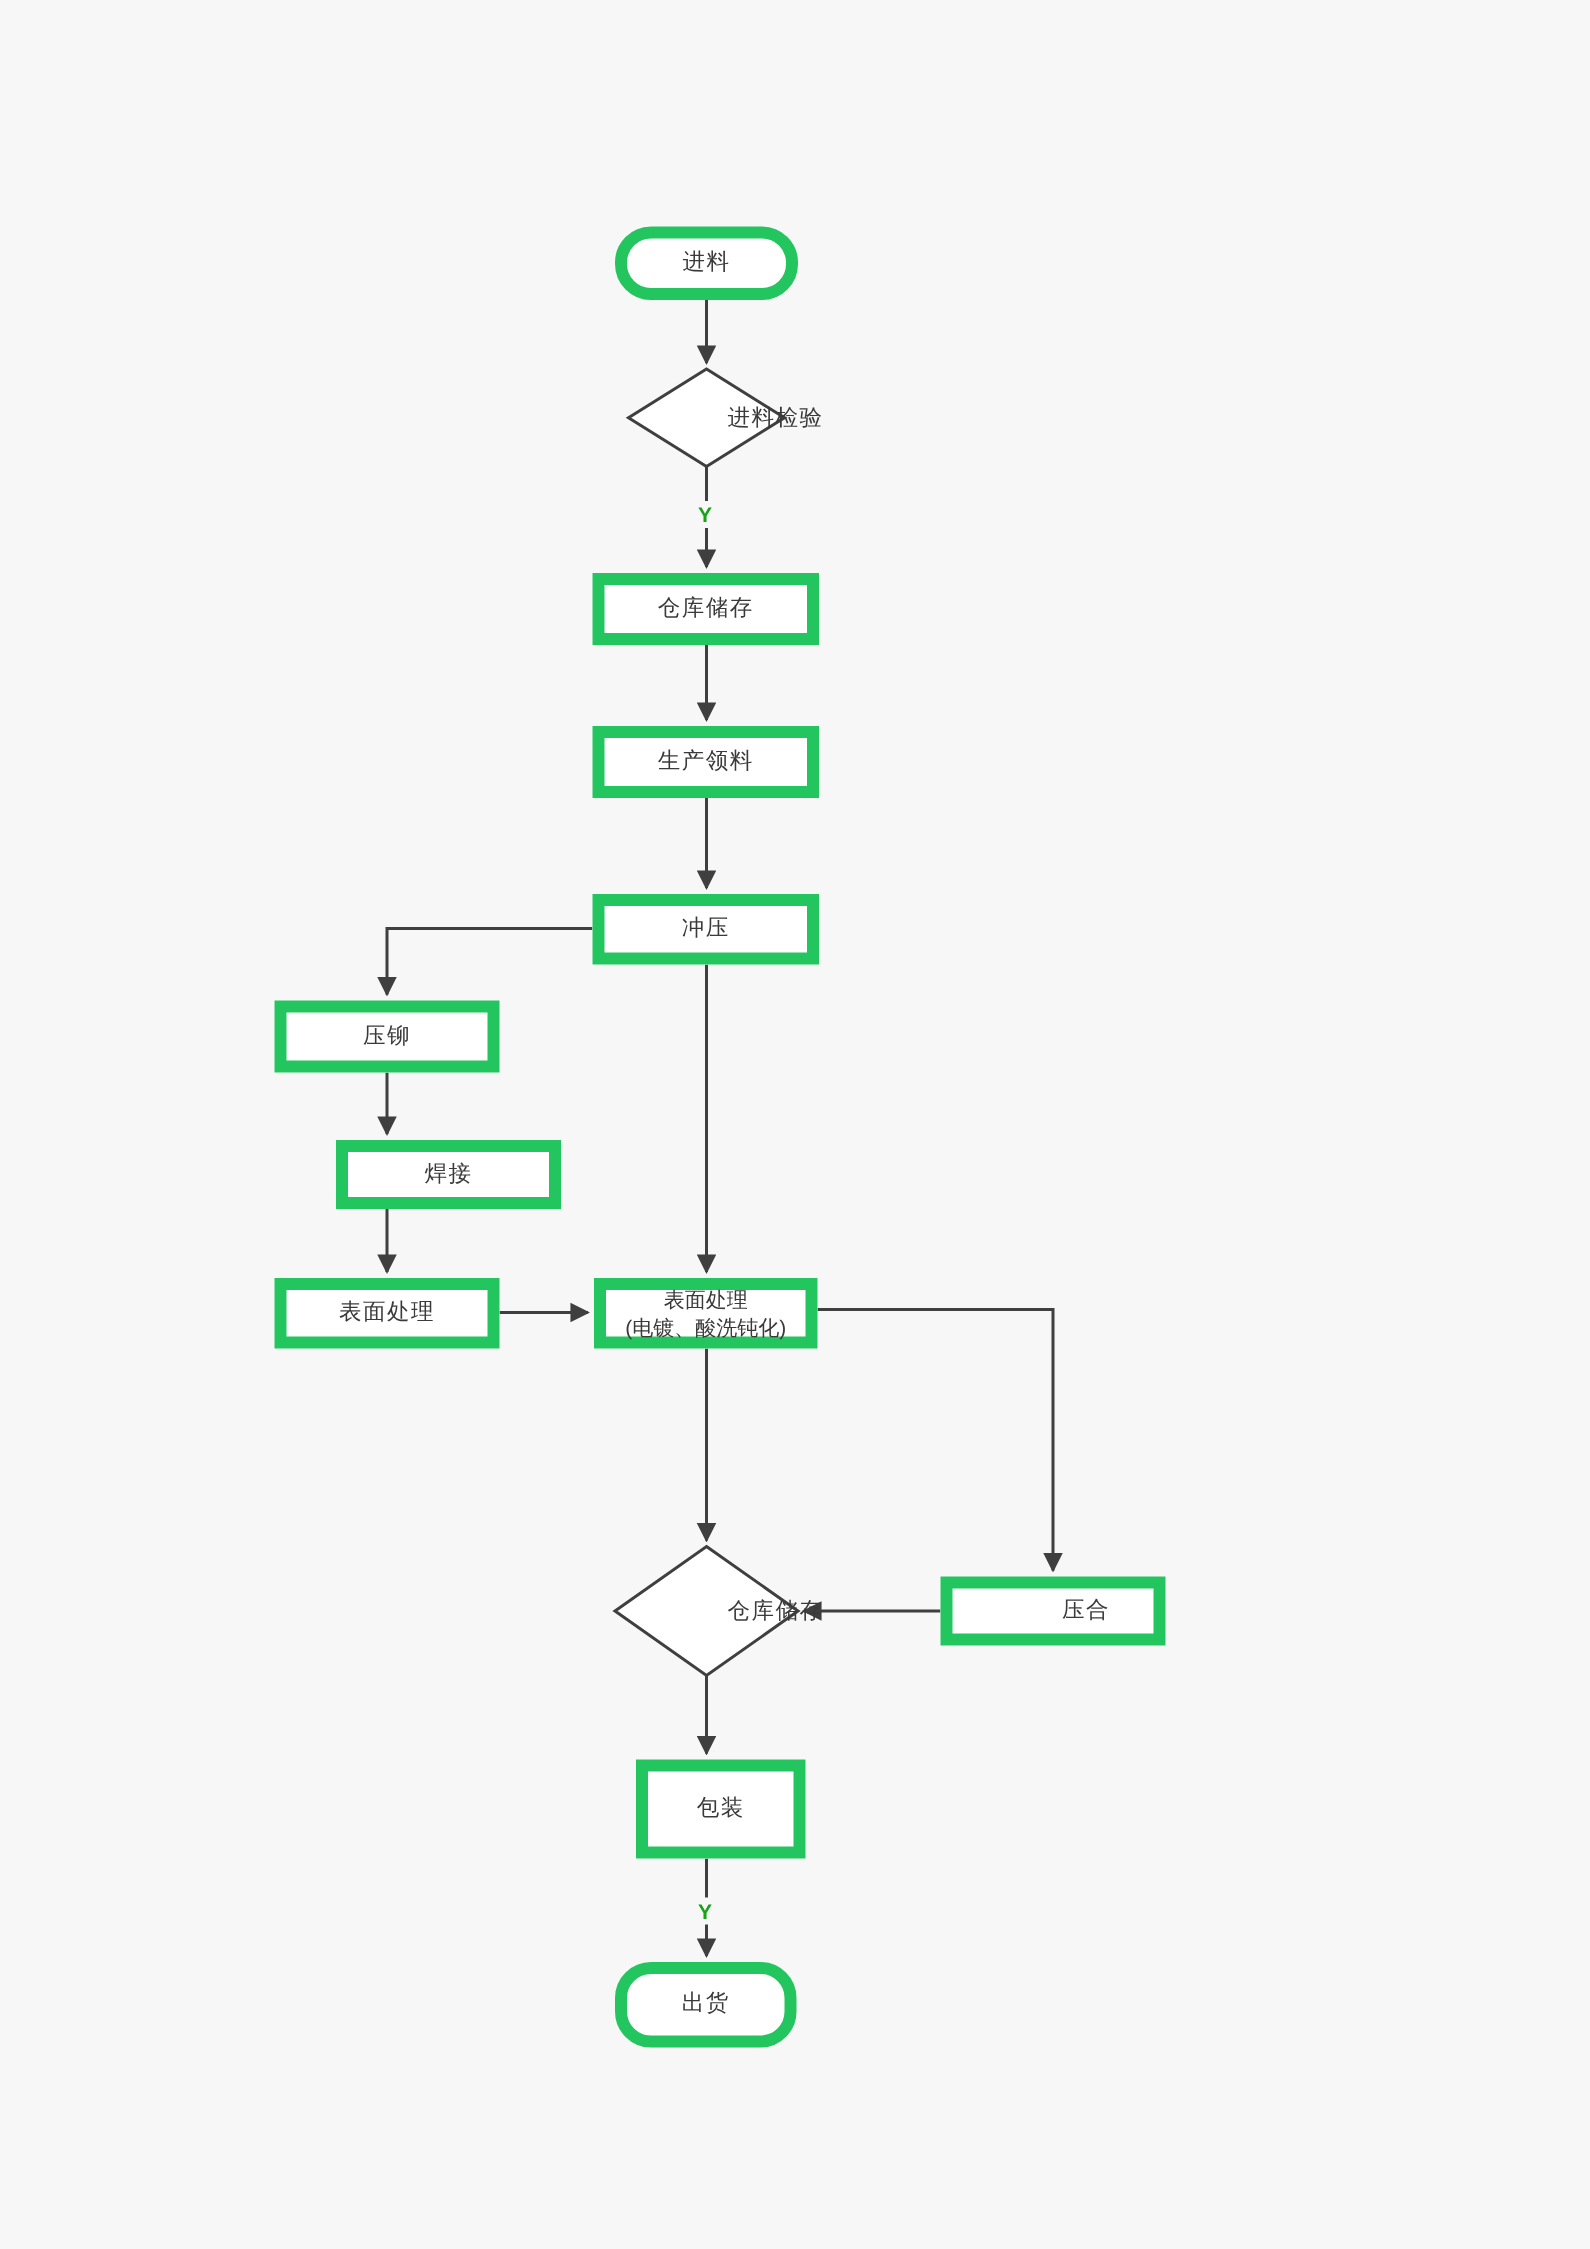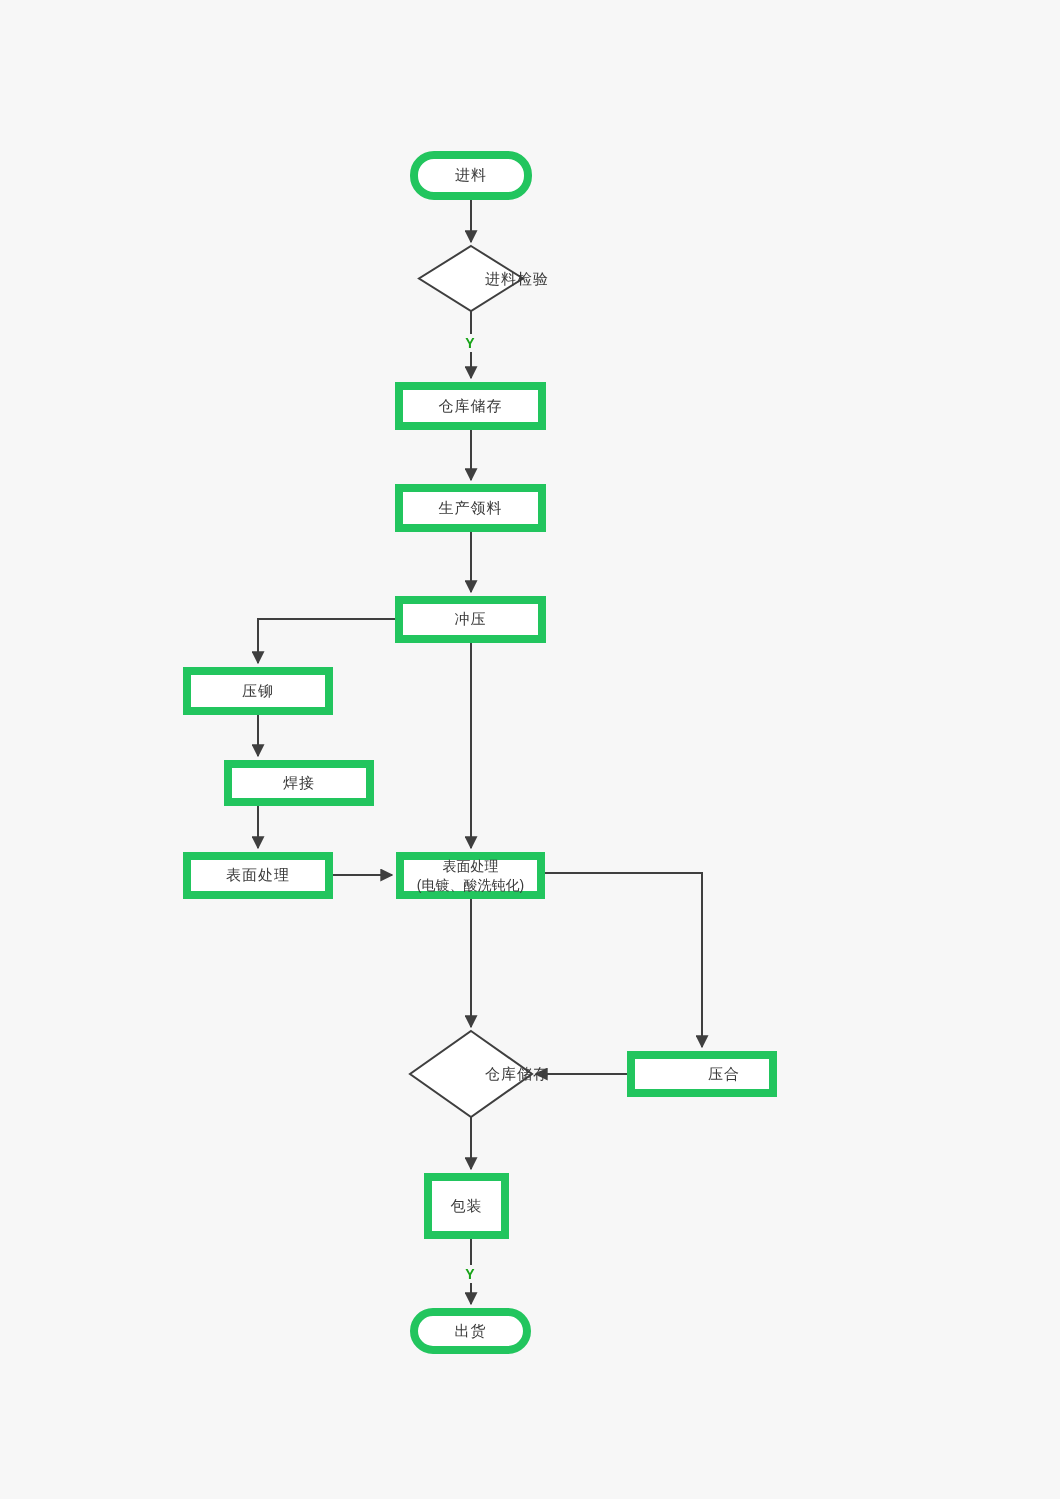--- a/index.html
+++ b/index.html
@@ -128,23 +128,23 @@
     <span class="surface-line">表面处理</span>
     <span class="surface-line">(电镀、酸洗钝化)</span>
   </div>
 
   <div class="diamond-label" style="left:471px; top:1074px;">仓库储存</div>
 
   <div class="node" style="left:627px; top:1051px; width:150px; height:46px;padding-left:44px;">
     <span>压合</span>
   </div>
 
-  <div class="node" style="left:424px; top:1173px; width:85px; height:66px;">
+  <div class="node" style="left:424px; top:1173px; width:113px; height:66px;">
     <span>包装</span>
   </div>
 
   <div class="yes-label" style="left:470px; top:1274px;">Y</div>
 
-  <div class="node stadium" style="left:410px; top:1308px; width:121px; height:46px;">
+  <div class="node stadium" style="left:410px; top:1308px; width:121px; height:57px;">
     <span>出货</span>
   </div>
 
 </div>
 
 </body></html>

